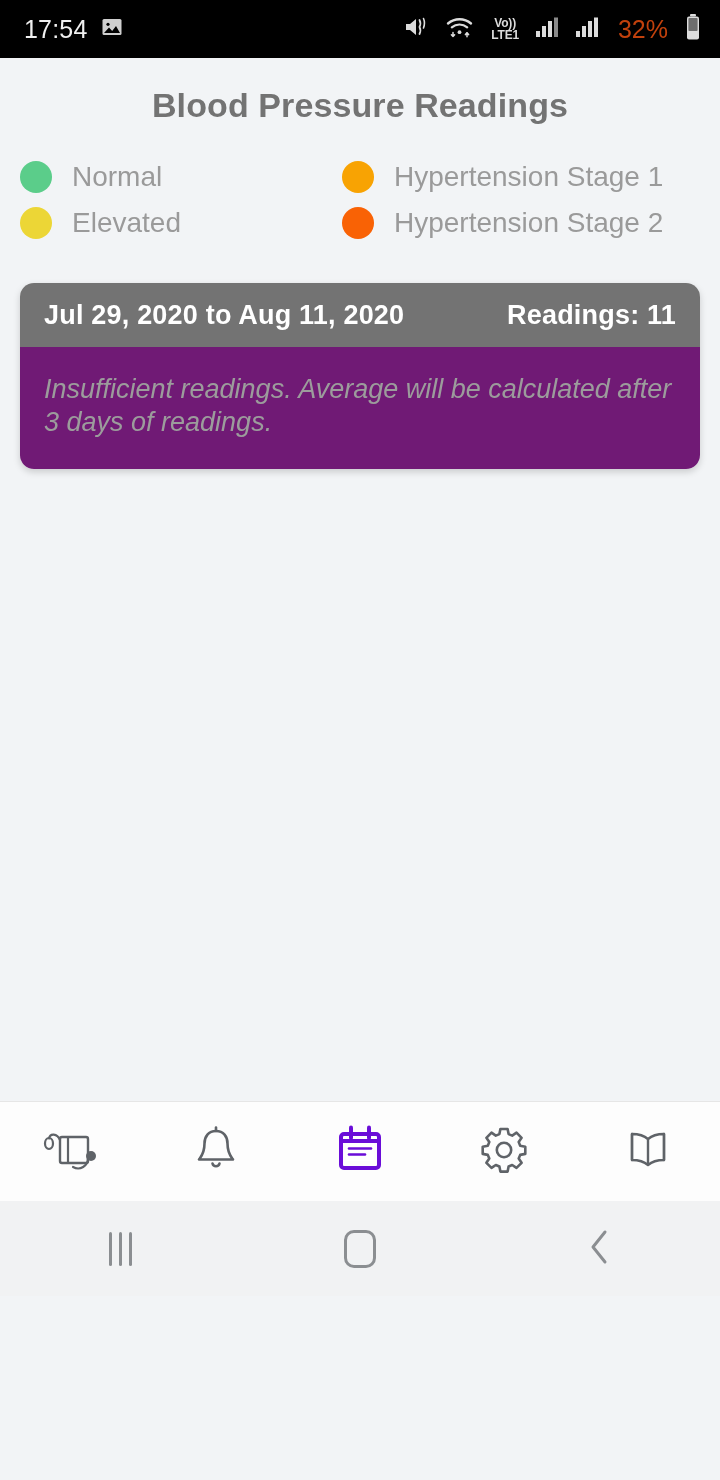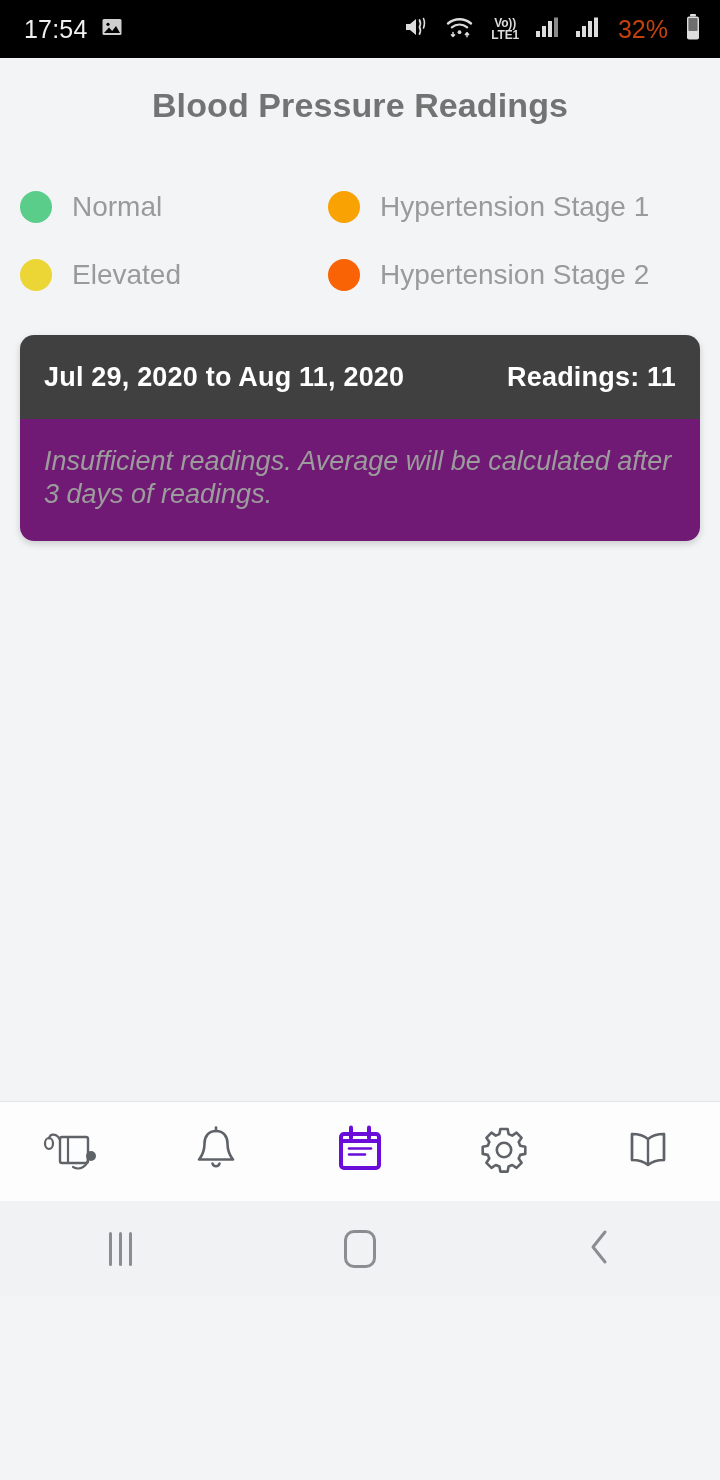--- a/index.html
+++ b/index.html
@@ -69,25 +69,26 @@
     text-align: center;
     font-size: 34px;
     font-weight: bold;
     color: #737373;
     padding-top: 28px;
     letter-spacing: 0.1px;
   }
 
   
   .legend {
-    margin-top: 66px;
+    margin-top: 36px;
     padding: 0 20px 0 20px;
     display: grid;
     grid-template-columns: 308px 1fr;
     row-gap: 36px;
+    gap: 14px;
   }
   .legend-item {
     display: flex;
     align-items: center;
     gap: 20px;
   }
   .legend-dot {
     width: 32px;
     height: 32px;
     border-radius: 50%;
@@ -101,22 +102,22 @@
 
   
   .card {
     margin: 44px 20px 0 20px;
     border-radius: 14px;
     background: #ffffff;
     box-shadow: 0 3px 7px rgba(0,0,0,0.17);
     overflow: hidden;
   }
   .card-header {
-    background: #404040;
-    height: 84px;
+    background: #737373;
+    height: 64px;
     display: flex;
     align-items: center;
     padding: 0 24px;
     color: #ffffff;
   }
   .card-range {
     font-size: 27px;
     font-weight: bold;
     letter-spacing: 0.2px;
   }

